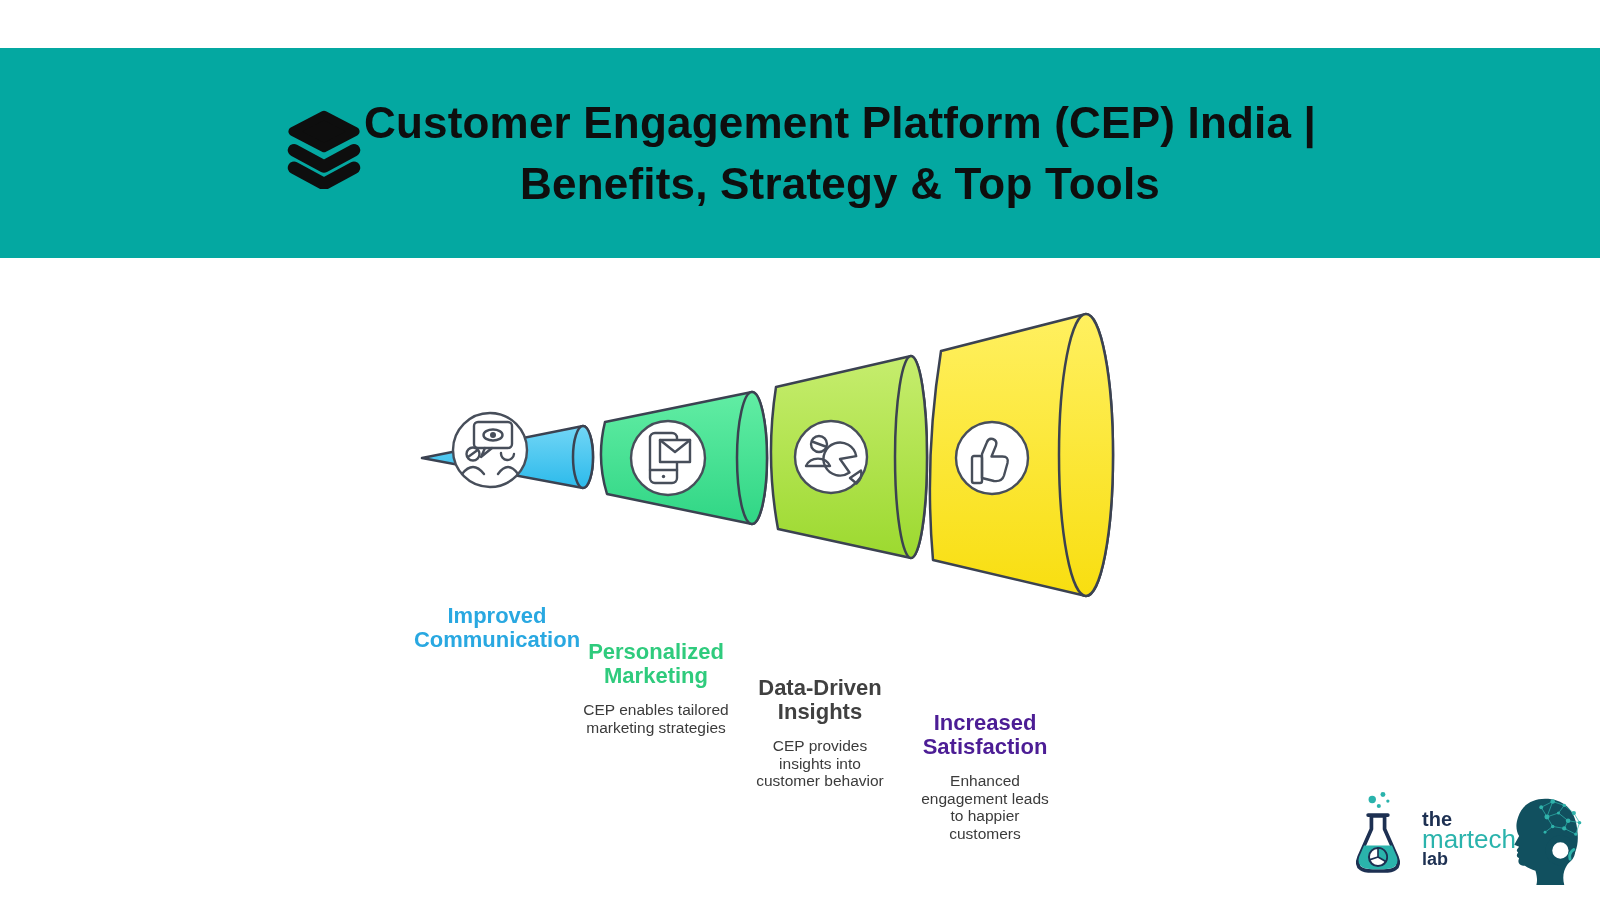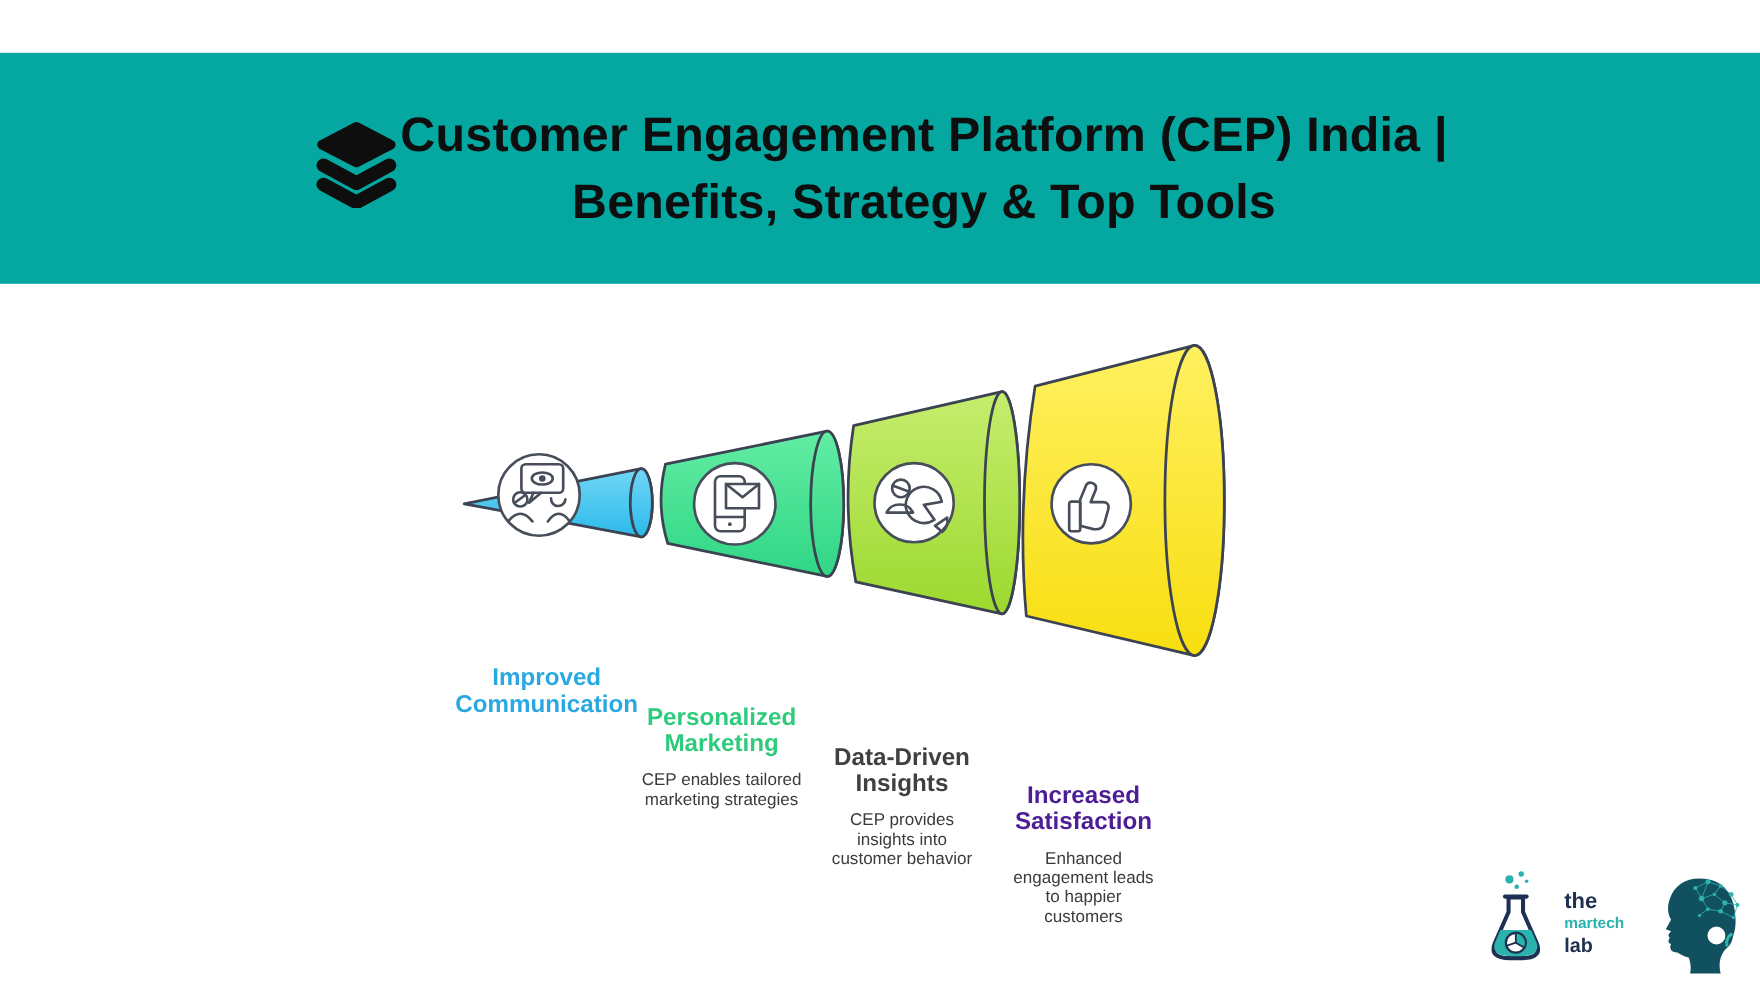--- a/index.html
+++ b/index.html
@@ -15,21 +15,21 @@
   .stage{position:absolute;text-align:center;}
   .stage-title{font-size:22px;font-weight:700;line-height:24px;}
   .stage-desc{margin-top:13px;font-size:15.5px;line-height:17.5px;color:#3b3b3b;}
   .s1{left:407px;top:604px;width:180px;}  .s1 .stage-title{color:#29a8e1;}
   .s2{left:566px;top:640px;width:180px;}  .s2 .stage-title{color:#2fcb7d;}
   .s3{left:730px;top:676px;width:180px;}  .s3 .stage-title{color:#404040;}
   .s4{left:895px;top:711px;width:180px;}  .s4 .stage-title{color:#4c1d95;}
   .martech-logo{position:absolute;left:1341px;top:786px;display:flex;align-items:center;gap:7px;}
   .brand-text{display:flex;flex-direction:column;justify-content:center;margin-top:12px;}
   .brand-the{color:#1d3052;font-size:20px;font-weight:800;line-height:17px;}
-  .brand-martech{color:#2ab3ac;font-size:14px;font-weight:700;line-height:22px;}
+  .brand-martech{color:#2ab3ac;font-size:26px;font-weight:400;line-height:22px;}
   .brand-lab{color:#1d3052;font-size:18px;font-weight:800;line-height:19px;}
   .head-logo{position:absolute;left:1502px;top:790px;}
 </style>
 </head>
 <body>
 
 <div class="canvas">
 
   <header class="banner">
     <div class="banner-inner">

